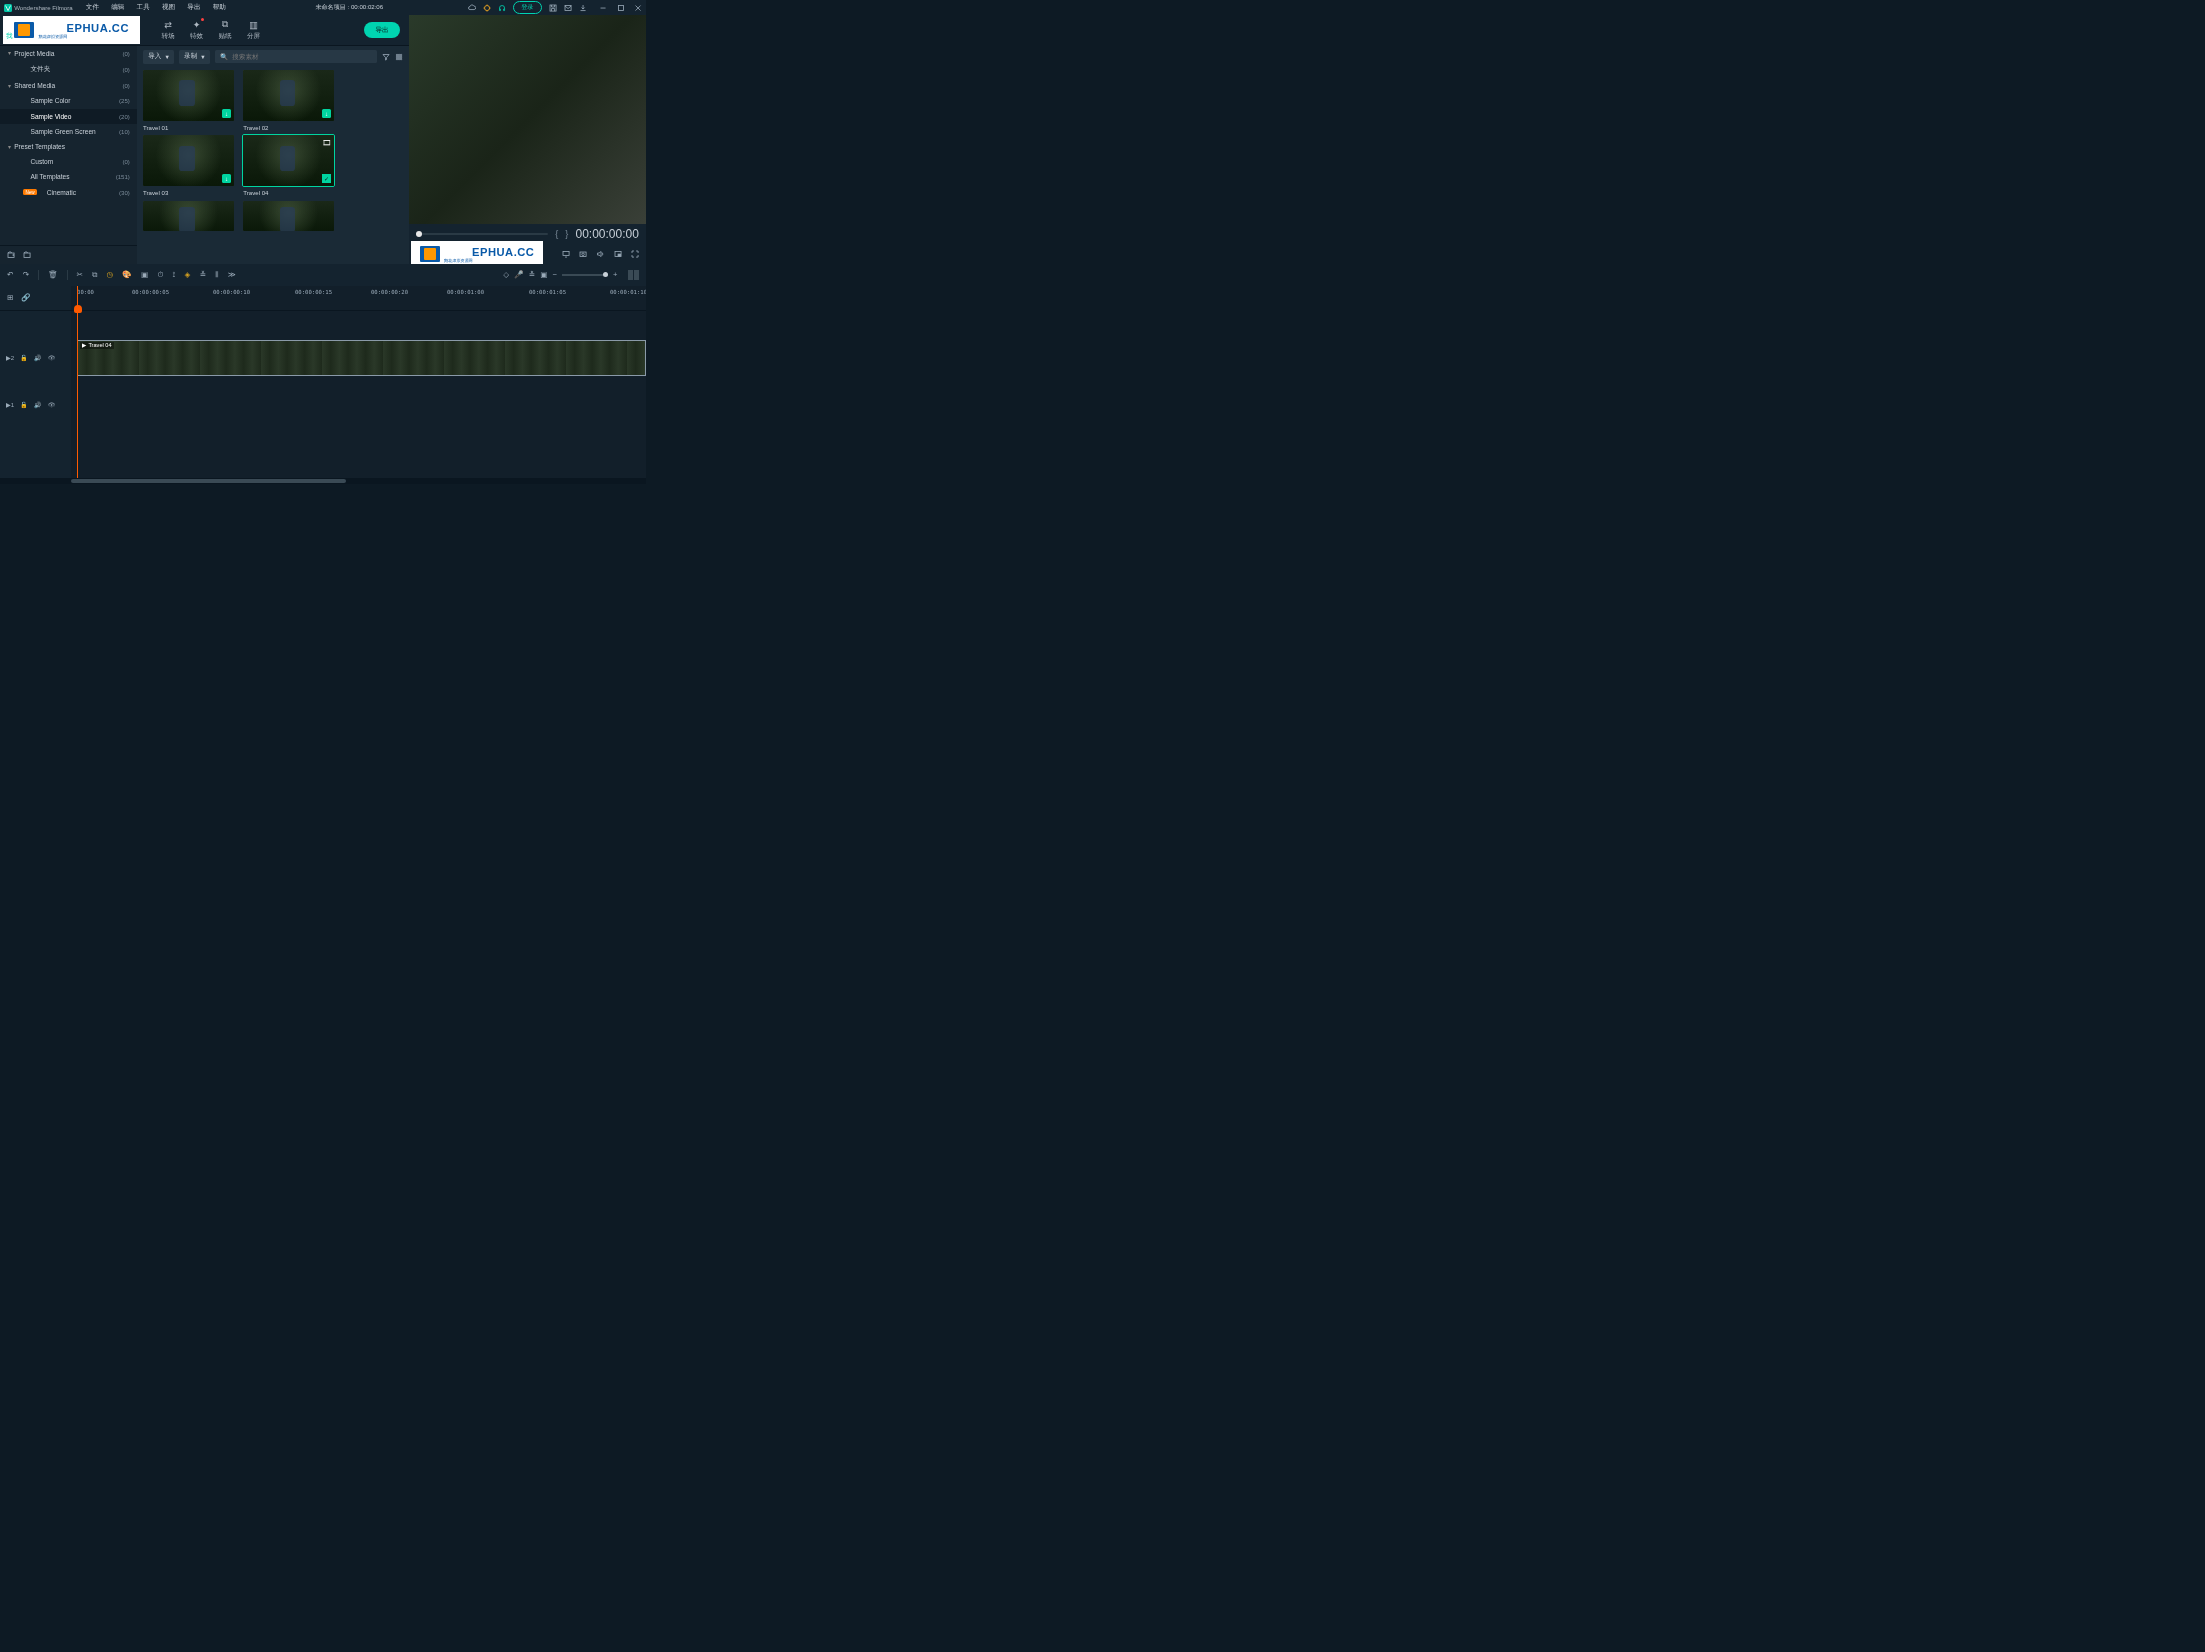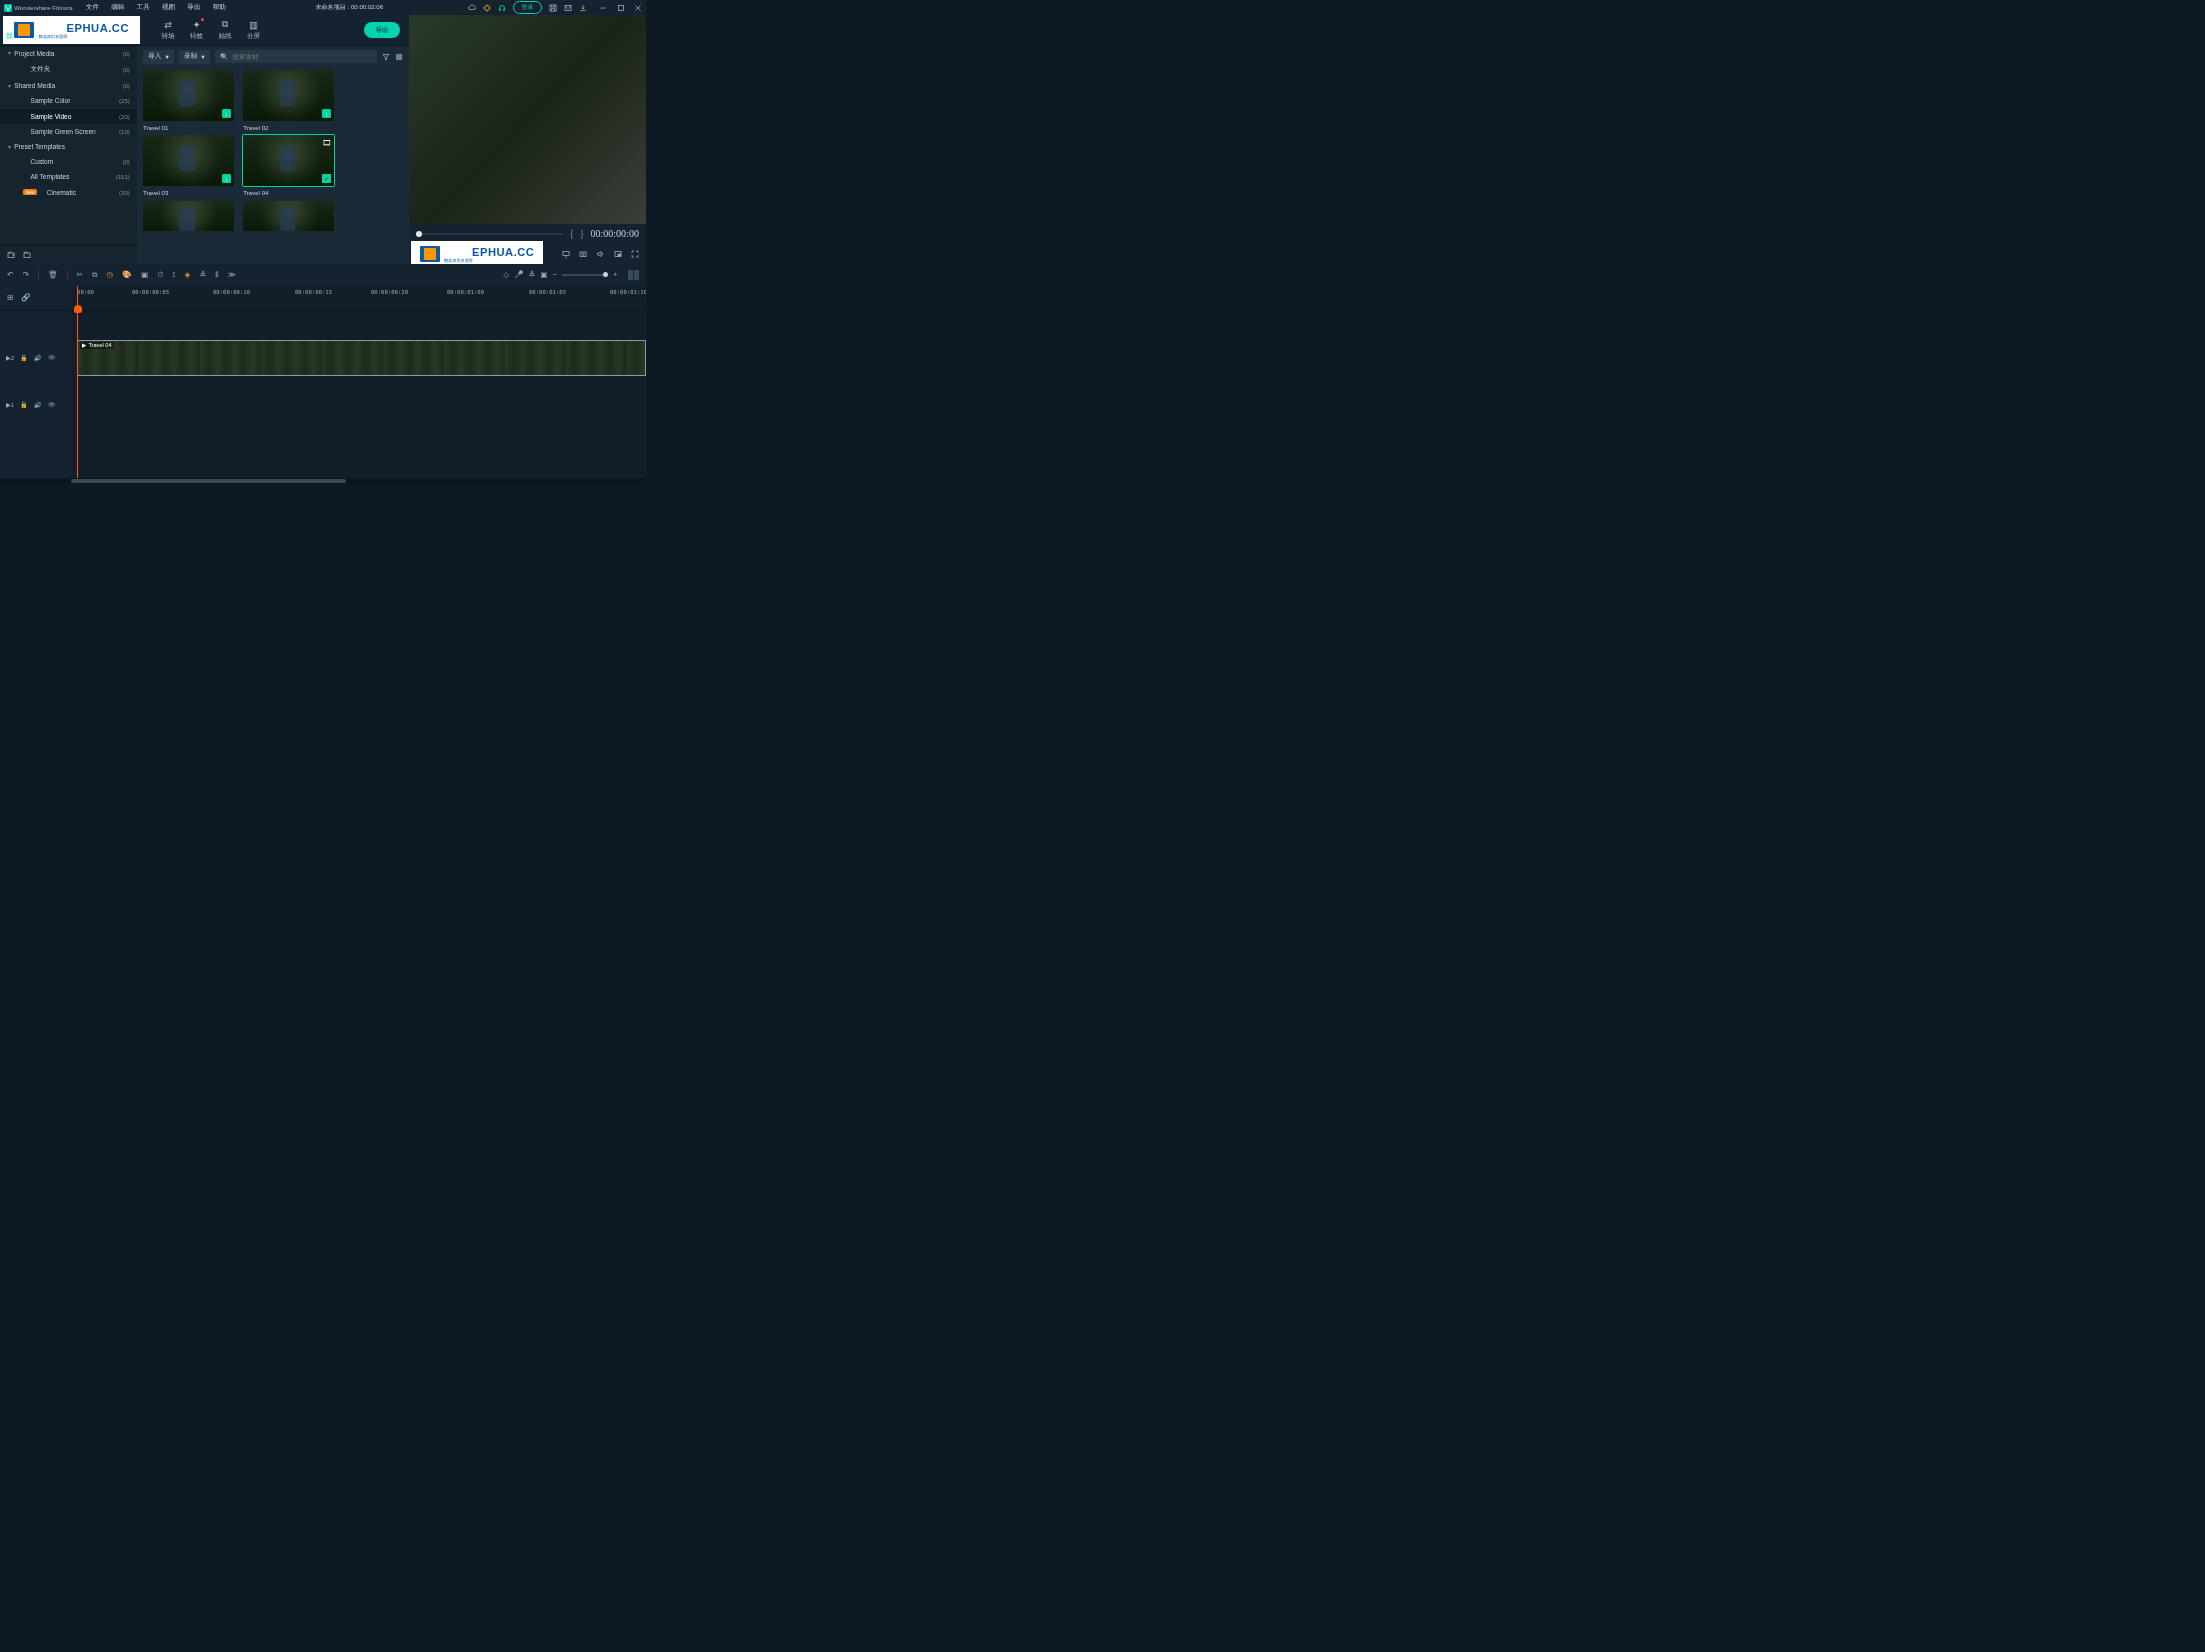--- a/index.html
+++ b/index.html
@@ -50,21 +50,21 @@
 .thumb .dl { position: absolute; bottom: 3.1px; right: 3.1px; width: 9.2px; height: 9.2px; background: #00d4a0; border-radius: 1.5px; display: flex; align-items: center; justify-content: center; color: #fff; font-size: 6.1px; }
 .thumb .chk { position: absolute; bottom: 3.1px; right: 3.1px; width: 9.2px; height: 9.2px; background: #00d4a0; display: flex; align-items: center; justify-content: center; color: #0a2020; font-size: 6.1px; }
 .thumb .vid { position: absolute; top: 3.1px; right: 3.1px; color: #fff; font-size: 7.1px; }
 .media-label { color: #c8d0d8; font-size: 6.1px; margin-top: 3.1px; }
 .preview-col { flex: 1; background: #0d1a24; display: flex; flex-direction: column; }
 .preview-box { flex: 1; background: linear-gradient(135deg, #2a3a2a 0%, #1a2418 50%, #3a4038 100%); position: relative; }
 .preview-ctrl { height: 20.3px; background: #14232f; display: flex; align-items: center; padding: 0 7.1px; gap: 7.1px; }
 .prog { flex: 1; height: 2px; background: #2a3a45; border-radius: 1px; position: relative; }
 .prog-dot { position: absolute; left: 0; top: -2px; width: 6.1px; height: 6.1px; background: #e8e8e8; border-radius: 50%; }
 .bracket { color: #7a8a98; font-size: 9.2px; cursor: pointer; }
-.time-disp { color: #c8d0d8; font-size: 10px; font-family: Liberation Serif, serif; }
+.time-disp { color: #c8d0d8; font-size: 12px; font-family: Liberation Sans, sans-serif; }
 .preview-btns { height: 20.3px; background: #14232f; display: flex; align-items: center; justify-content: flex-start; padding: 0 7.1px; gap: 9.2px; }
 .wm2 { width: 132px; height: 25.4px; background: #fff; display: flex; align-items: center; justify-content: center; margin-left: -5.1px; }
 .preview-right-icons { margin-left: auto; display: flex; gap: 9.2px; }
 .timeline-area { background: #121f2a; height: 220px; display: flex; flex-direction: column; }
 .tl-toolbar { height: 21.4px; display: flex; align-items: center; padding: 0 7.1px; gap: 9.2px; background: #14232f; }
 .tl-toolbar .sep { width: 0.5px; height: 9.2px; background: #2a3a45; }
 .tl-icon { color: #9aaab8; cursor: pointer; font-size: 7.6px; }
 .tl-icon.gold { color: #d4a020; }
 .tl-zoom { margin-left: auto; display: flex; align-items: center; gap: 5.1px; }
 .zoom-track { width: 46px; height: 1.5px; background: #3a4a55; position: relative; }

